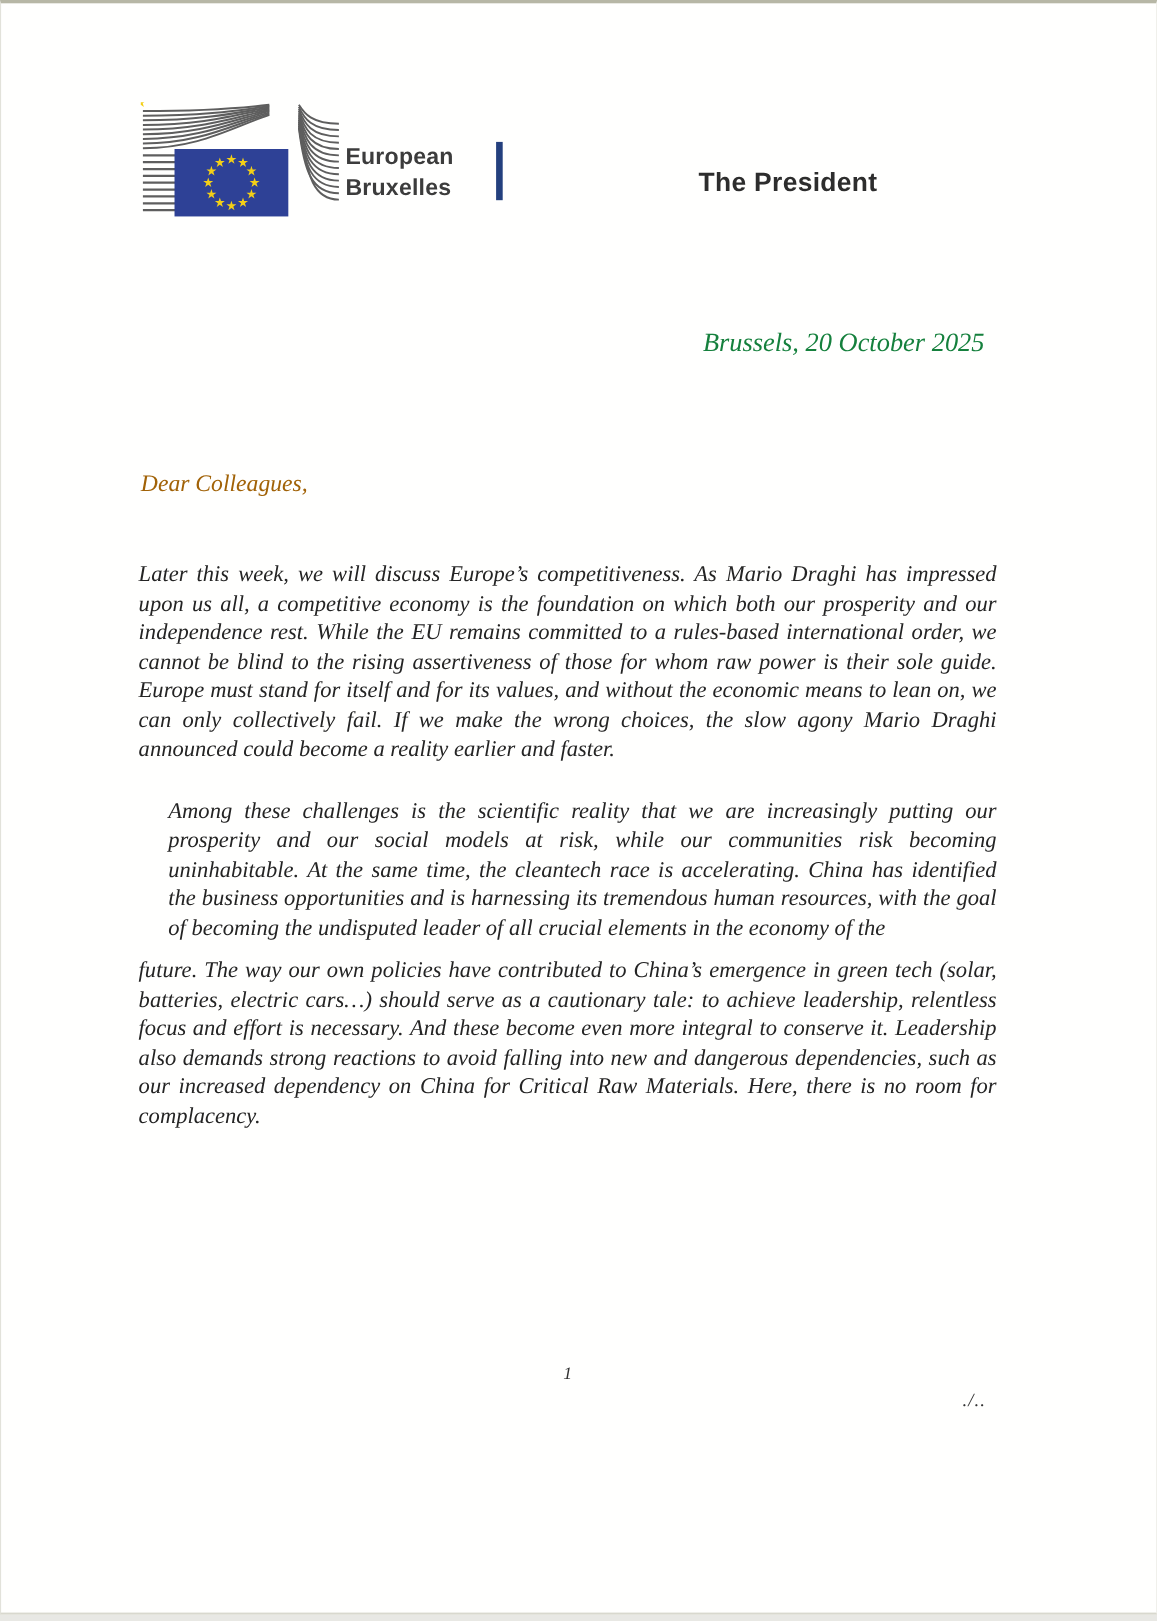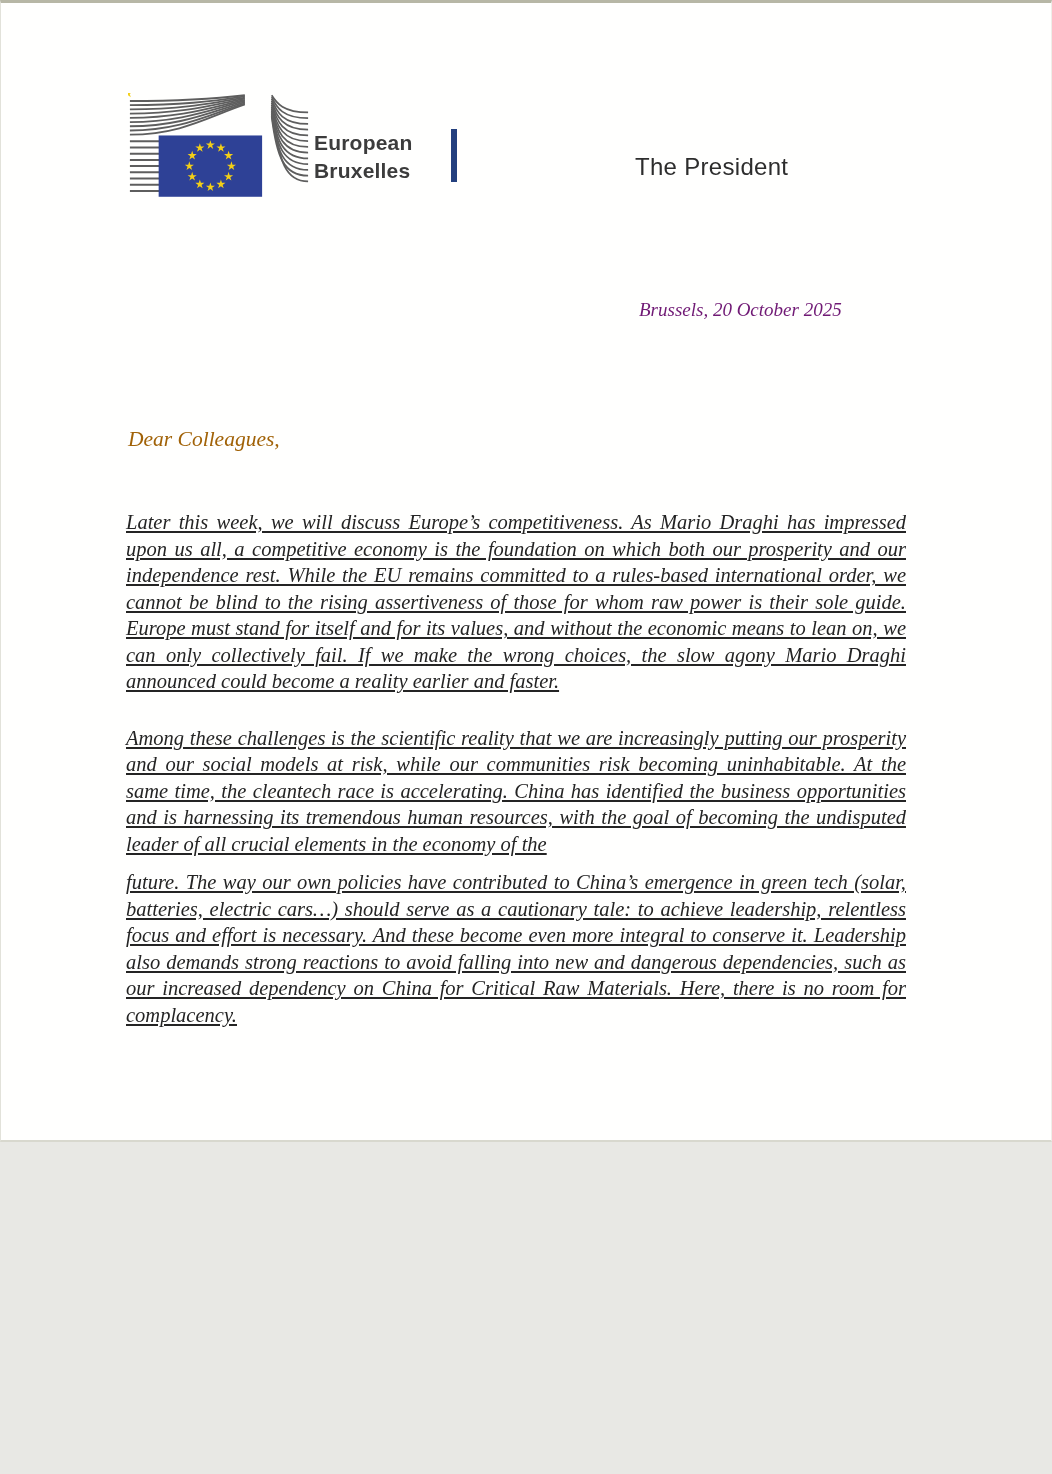--- a/index.html
+++ b/index.html
@@ -1,18 +1,18 @@
 <!DOCTYPE html>
 <html><head>
 <meta charset="utf-8">
 <style>
   html,body{margin:0;padding:0;background:#e8e8e4;}
   .page{
     position:relative;
-    width:1052px;height:1142px;
+    width:1052px;height:1468px;
     margin:0 auto;
     background:#fffffe;
     border-top:3px solid #b7b7a6;
     border-left:1px solid #e2e2da;
     border-right:1px solid #efefe9;
     border-bottom:2px solid #d8d8ce;
     box-sizing:border-box;
     overflow:hidden;
     color:#262626;
     font-family:"Liberation Serif", serif;
@@ -22,40 +22,40 @@
   .logo-text{
     position:absolute;left:313px;top:126px;
     font-family:"Liberation Sans", sans-serif;
     font-weight:700;font-size:21px;line-height:28px;color:#3c3c3c;
     letter-spacing:.2px;
   }
   .logo-bar{position:absolute;left:450px;top:126px;width:6px;height:53px;background:#24407e;}
   .president{
     position:absolute;left:634px;top:150px;
     font-family:"Liberation Sans", sans-serif;
-    font-weight:400;font-size:24px;color:#2d2d2d;letter-spacing:.3px;
+    font-weight:700;font-size:24px;color:#2d2d2d;letter-spacing:.3px;
   }
   
   .dateline{
     position:absolute;left:638px;top:296px;
-    font-style:italic;font-size:19px;color:#701a75;
+    font-style:italic;font-size:24px;color:#15803d;
   }
   .salutation{
     position:absolute;left:127px;top:424px;
     font-style:italic;font-size:21.5px;color:#a16207;
   }
   .body-text{
     position:absolute;left:125px;top:506px;width:780px;
     font-style:italic;font-size:20.5px;line-height:26.5px;
     text-align:justify;color:#242424;
   }
-  .body-text p{margin:0 0 26px 0;text-decoration:underline;}
+  .body-text p{margin:0 0 26px 0;}
   .body-text p.mb30{margin-bottom:30px;}
   .body-text p.mb14{margin-bottom:14px;}
-  .body-text p.mb12{margin-bottom:12px;}
+  .body-text p.mb12{margin-bottom:12px;margin-left:27px;}
   .page-number{
     position:absolute;left:485px;top:1238px;width:60px;text-align:center;
     font-style:italic;font-size:16px;color:#333;
   }
   .continuation{
     position:absolute;left:874px;top:1260px;
     font-style:italic;font-size:17px;color:#333;letter-spacing:1px;
   }
   .footer{
     position:absolute;left:124px;top:1402px;width:800px;

